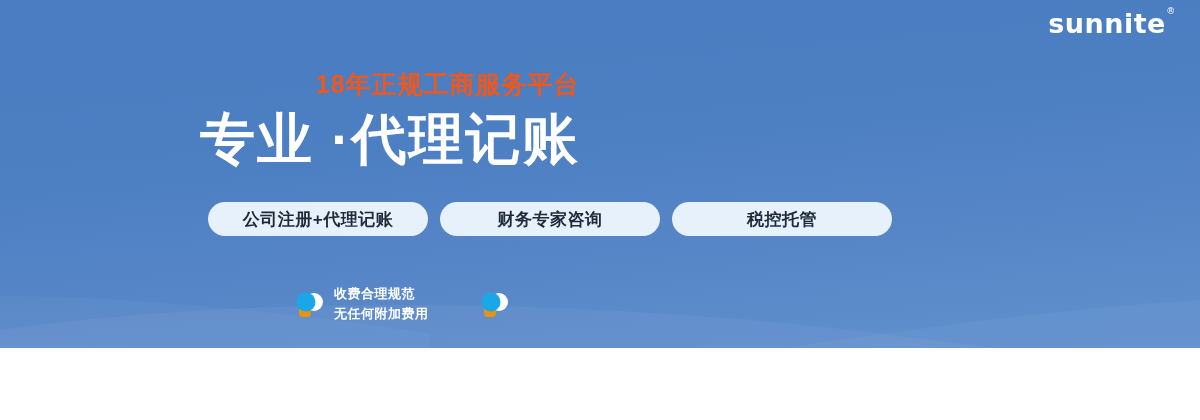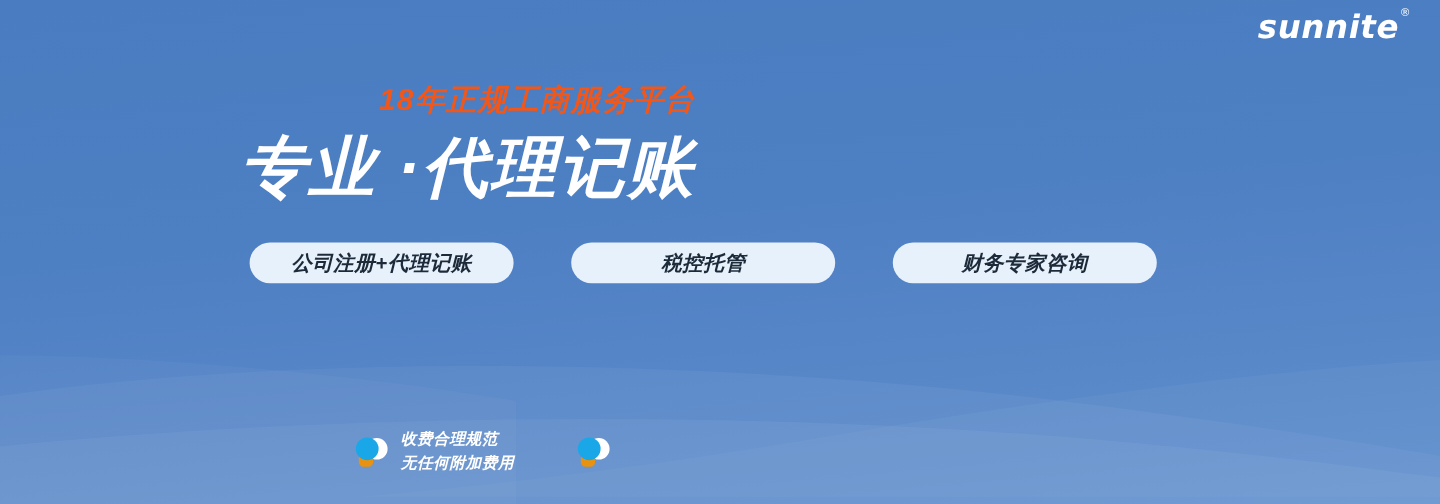--- a/index.html
+++ b/index.html
@@ -5,25 +5,24 @@
   html, body {
     margin: 0;
     padding: 0;
     background: #ffffff;
   }
   * { box-sizing: border-box; }
 
   .banner {
     position: relative;
     width: 1200px;
-    height: 420px;
+    height: 348px;
     overflow: hidden;
     font-family: "Liberation Sans", "DejaVu Sans", sans-serif;
     background: linear-gradient(175deg, #4a7cc1 0%, #4d7fc3 42%, #5887c8 72%, #6291ce 100%);
-    font-style: italic;
   }
 
   
   .wave-layer {
     position: absolute;
     left: 0; top: 0;
     width: 1200px;
     height: 420px;
     pointer-events: none;
   }
@@ -92,21 +91,21 @@
   .pill-grid {
     position: absolute;
     left: 208px;
     top: 202px;
   }
   .pill-row {
     display: flex;
     align-items: center;
     margin-bottom: 14px;
   }
-  .pill-row:last-child { margin-bottom: 0; gap: 36px; }
+  .pill-row:last-child { margin-bottom: 0; }
   .pill {
     height: 34px;
     border-radius: 17px;
     background: #e7f1fb;
     color: #1d2a3a;
     font-size: 17px;
     font-weight: bold;
     letter-spacing: 0.5px;
     display: flex;
     align-items: center;
@@ -168,22 +167,22 @@
   </div>
 
   <div class="headline-block">
     <div class="tagline">18年正规工商服务平台</div>
     <div class="headline">专业 ·代理记账</div>
   </div>
 
   <div class="pill-grid">
     <div class="pill-row">
       <div class="pill w1">公司注册+代理记账</div>
+      <div class="pill w2">财务专家咨询</div>
       <div class="pill w3">税控托管</div>
-      <div class="pill w2">财务专家咨询</div>
     </div>
   </div>
 
   <div class="features">
 
     <div class="feature">
       <svg class="feature-icon" viewBox="0 0 34 34" aria-hidden="true">
         <circle cx="22" cy="15" r="9" fill="#ffffff"></circle>
         <path d="M14 25 a8 8 0 0 1 0.6 -3 h10.8 a8 8 0 0 1 0.6 3 v2 a4 4 0 0 1 -4 4 h-4 a4 4 0 0 1 -4 -4 z" fill="#e8920f" transform="translate(-7,-1)"></path>
         <circle cx="14" cy="15" r="9.5" fill="#1aa7e8"></circle>

